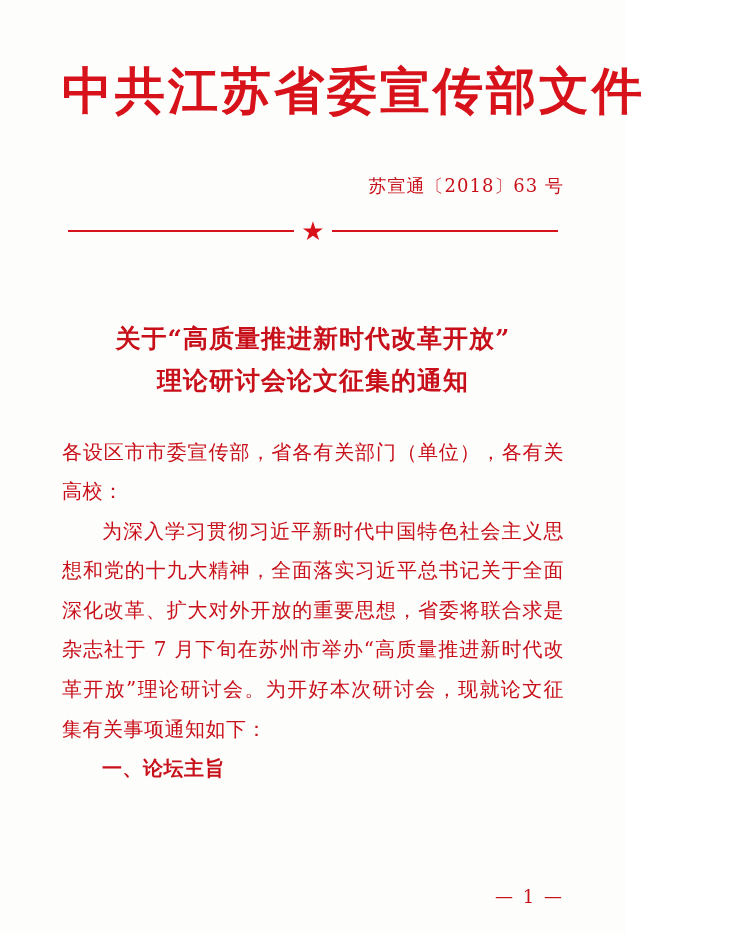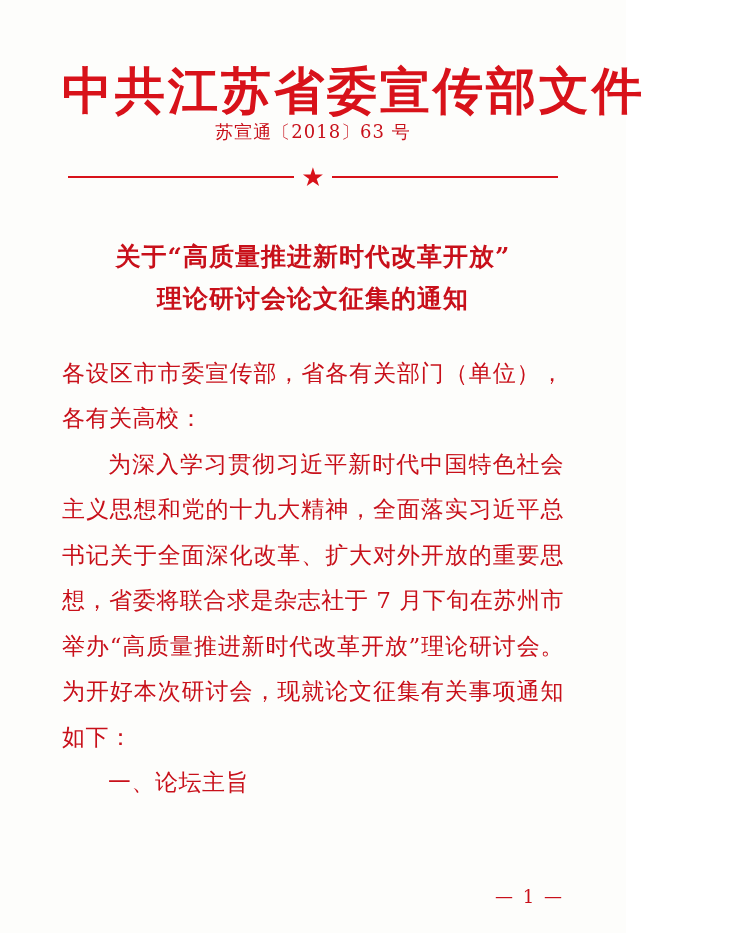--- a/index.html
+++ b/index.html
@@ -31,24 +31,25 @@
     color: #d8121a;
     font-family: "DejaVu Serif", "Liberation Serif", serif;
     font-weight: bold;
     font-size: 50px;
     letter-spacing: 3px;
     line-height: 1.15;
     white-space: nowrap;
   }
 
   .doc-number {
-    text-align: center;
+    text-align: right;
     color: #c8101a;
     font-size: 18px;
     letter-spacing: 1px;
+    margin-top: 54px;
     font-family: "DejaVu Serif", "Liberation Serif", serif;
   }
 
   
   .rule-wrap {
     position: relative;
     margin-top: 22px;
     height: 22px;
   }
   .rule-line {
@@ -74,46 +75,46 @@
     padding: 0 6px;
   }
 
   
   .doc-title {
     text-align: center;
     color: #c8101a;
     font-weight: bold;
     font-size: 25px;
     line-height: 1.7;
-    margin-top: 48px;
+    margin-top: 76px;
     letter-spacing: 1px;
   }
   .doc-title .line2 {
     display: block;
     font-family: Liberation Serif, serif;
   }
 
   
   .body-text {
     margin-top: 30px;
     color: #c8101a;
-    font-size: 23px;
+    font-size: 20px;
     line-height: 1.98;
     letter-spacing: 0.5px;
     text-align: justify;
     text-justify: inter-ideograph;
   }
   .body-text p {
     margin: 0;
   }
   .body-text p.indent {
     text-indent: 2em;
   }
   .section-head {
-    font-weight: normal;
+    font-weight: bold;
     text-indent: 2em;
   }
 
   
   .page-number {
     position: absolute;
     bottom: 26px;
     right: 62px;
     color: #c8101a;
     font-size: 18px;

